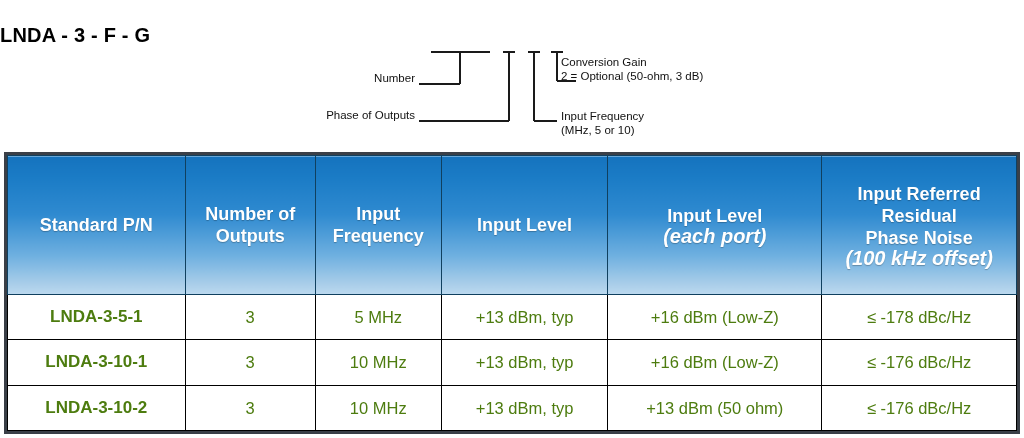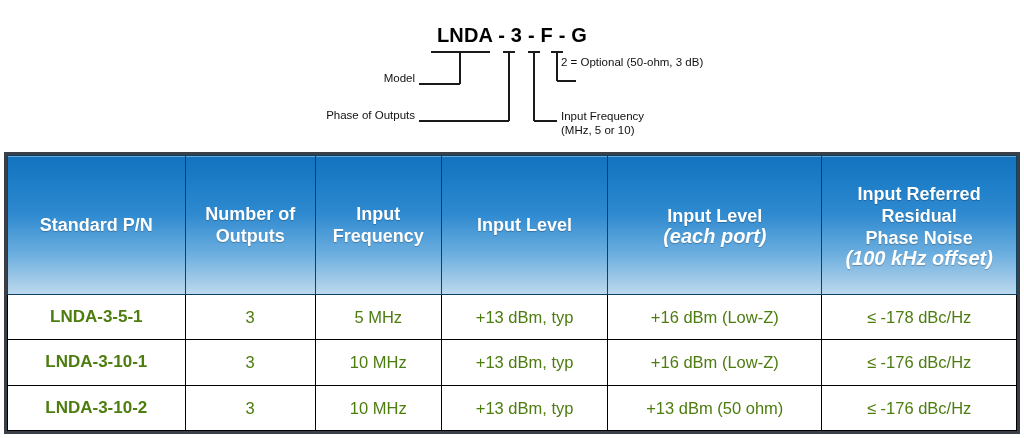--- a/index.html
+++ b/index.html
@@ -20,21 +20,21 @@
   #pn-diagram {
     position: relative;
     width: 1024px;
     height: 150px;
   }
   #pn-code {
     position: absolute;
     left: 0;
     top: 24px;
     width: 1024px;
-    text-align: center;
+    text-align: left;
     font-size: 20px;
     font-weight: bold;
     letter-spacing: 0.2px;
     white-space: pre;
   }
   #pn-svg {
     position: absolute;
     left: 0;
     top: 0;
     width: 1024px;
@@ -132,25 +132,26 @@
       <path d="M 528 52 L 540 52"></path>
       <path d="M 534 52 L 534 121"></path>
       <path d="M 534 121 L 557 121"></path>
 
       <path d="M 551 52 L 563 52"></path>
       <path d="M 557 52 L 557 81"></path>
       <path d="M 557 81 L 576 81"></path>
     </g>
   </svg>
 
-  <div class="ann right-al" id="ann-model">Model</div>
+  <div class="ann right-al" id="ann-model">Number</div>
 
   <div class="ann right-al" id="ann-outputs">Phase of Outputs</div>
 
   <div class="ann" id="ann-gain">
+    <div>Conversion Gain</div>
     <div>2 = Optional (50-ohm, 3 dB)</div>
   </div>
 
   <div class="ann" id="ann-freq">
     <div>Input Frequency</div>
     <div>(MHz, 5 or 10)</div>
   </div>
 </div>
 
 <div id="spec-table-wrap">

